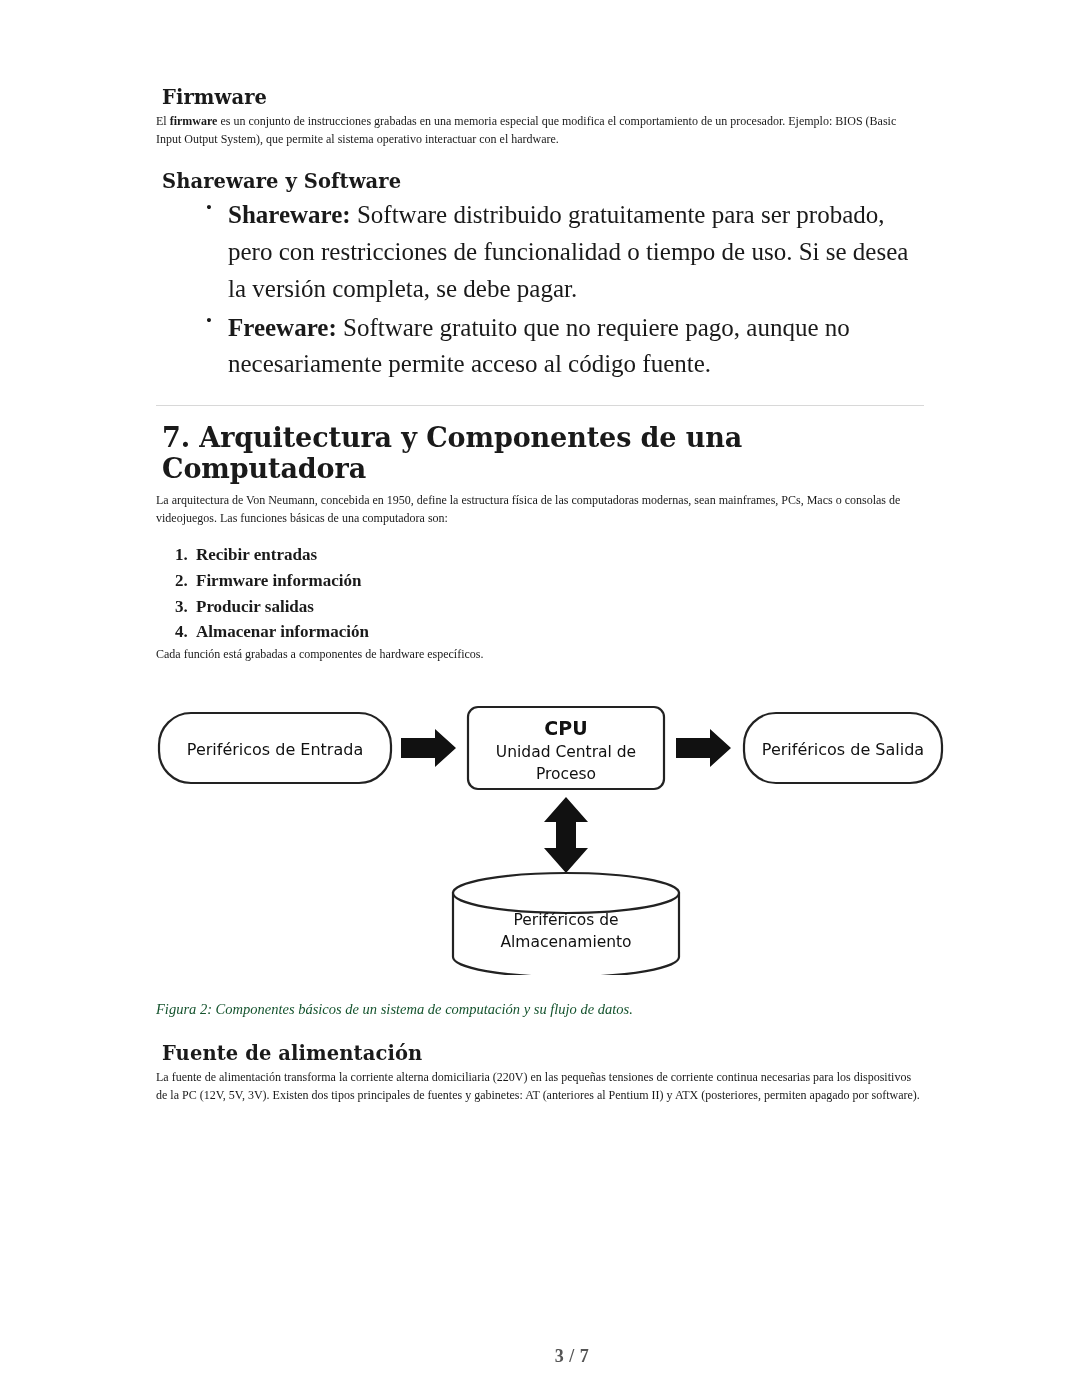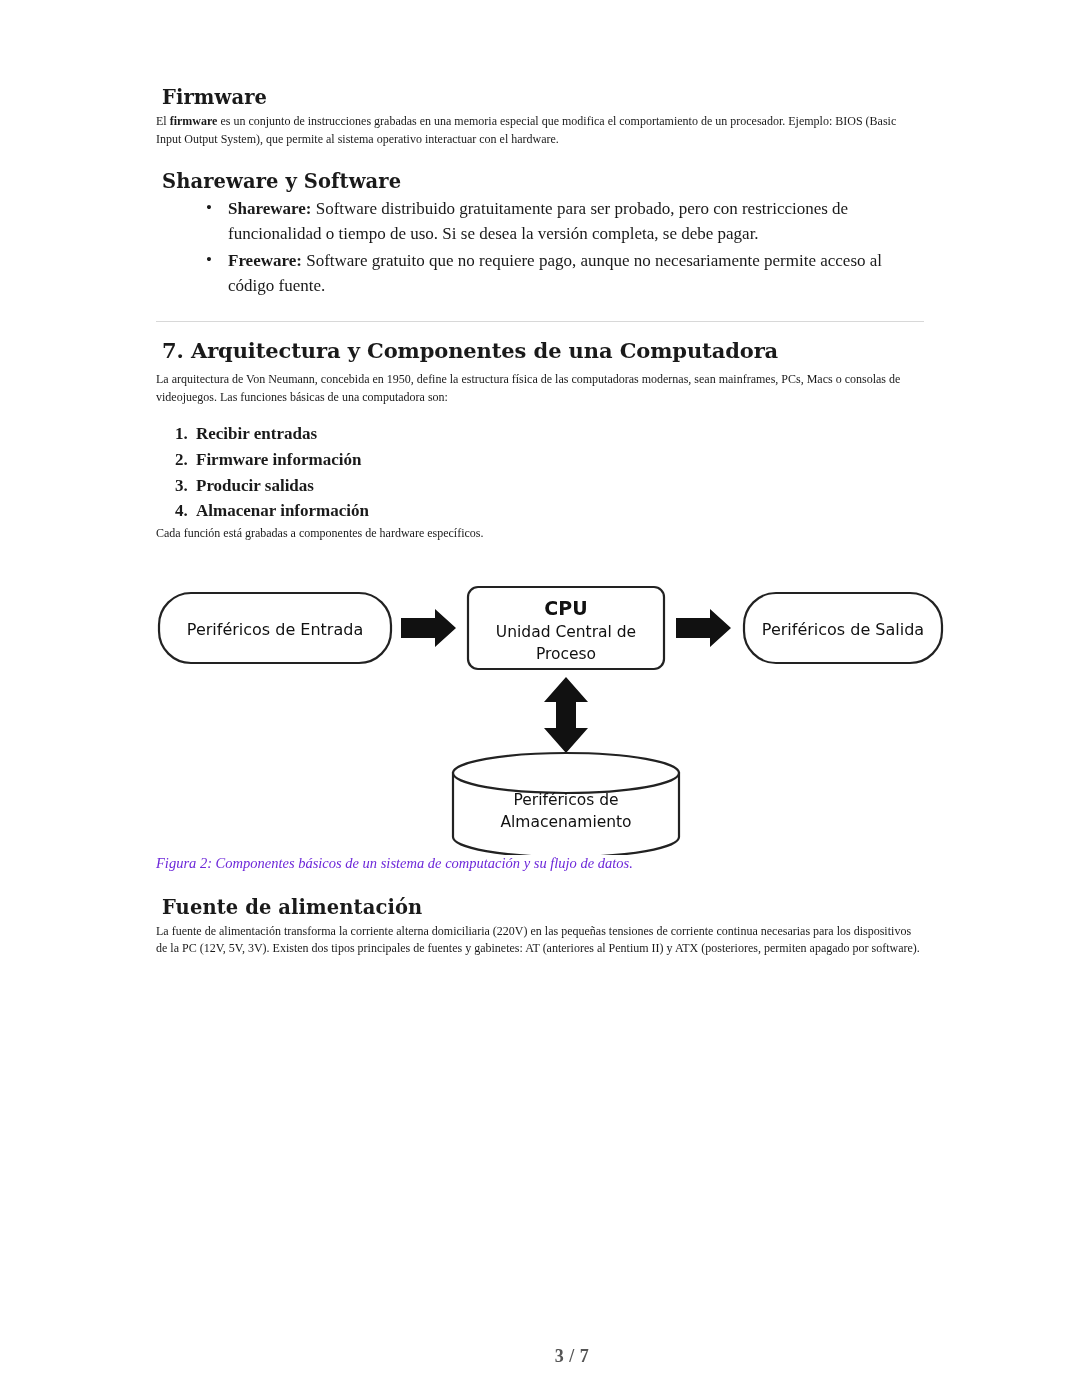--- a/index.html
+++ b/index.html
@@ -40,41 +40,41 @@
   }
   .bold {
     font-weight: bold;
   }
   ul.bullets {
     margin: 4px 0 0 0;
     padding-left: 50px;
     list-style: none;
   }
   ul.bullets li {
-    font-size: 17px;
+    font-size: 25px;
     line-height: 1.47;
     margin-bottom: 2px;
     position: relative;
     padding-left: 22px;
   }
   ul.bullets li:before {
     content: "\2022";
     position: absolute;
     left: 0;
     top: -1px;
     font-size: 17px;
   }
   hr.divider {
     border: none;
     border-top: 1px solid #d8d8d8;
     margin: 22px 0 16px 0;
   }
   h2.section-title {
     font-family: "DejaVu Serif", serif;
-    font-size: 21px;
+    font-size: 27px;
     font-weight: bold;
     margin: 16px 0 8px 6px;
     letter-spacing: -0.1px;
   }
   ol.numlist {
     margin: 16px 0 0 0;
     padding-left: 36px;
     font-size: 17px;
     line-height: 1.45;
     font-weight: bold;
@@ -88,21 +88,22 @@
   }
   
   .diagram {
     margin: 22px 0 0 0;
     position: relative;
     height: 290px;
   }
   .figcaption {
     font-size: 14.5px;
     font-style: italic;
-    color: #6d28d9;
+    margin-top: 26px;
+    color: #14532d;
   }
   .footer {
     position: absolute;
     bottom: 30px;
     left: 0;
     width: 1080px;
     text-align: center;
     font-size: 18px;
     font-weight: bold;
     color: #555;

